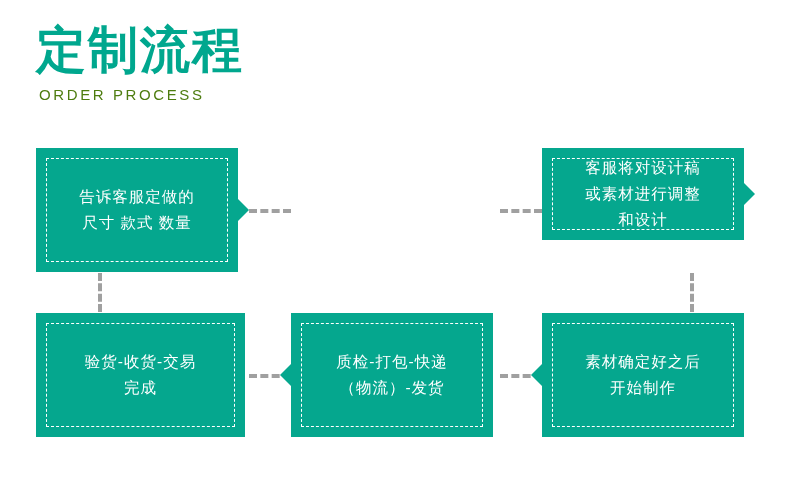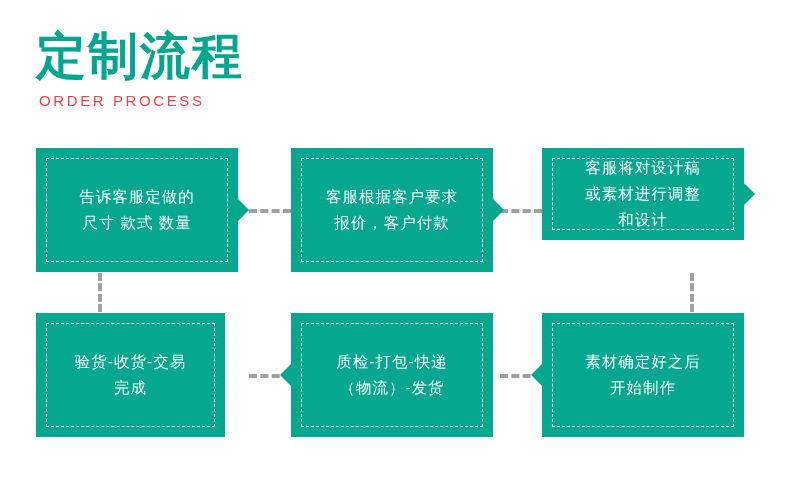--- a/index.html
+++ b/index.html
@@ -17,37 +17,37 @@
     position: relative;
     width: 790px;
     height: 479px;
     background: #ffffff;
   }
 
   
   .header {
     position: absolute;
     left: 36px;
-    top: 28px;
+    top: 22px;
     width: 400px;
   }
   .title {
     font-size: 50px;
     font-weight: bold;
     color: #00a78e;
     letter-spacing: 2px;
     line-height: 1.12;
     margin: 0;
     white-space: nowrap;
   }
   .subtitle {
     margin: 8px 0 0 3px;
     font-size: 15px;
     letter-spacing: 2.6px;
-    color: #ef4444;
+    color: #4d7c0f;
     font-weight: normal;
     white-space: nowrap;
   }
 
   
   .flow {
     position: absolute;
     left: 0;
     top: 0;
     width: 790px;
@@ -137,36 +137,30 @@
     <div class="conn-h" style="left:249px; top:374px; width:42px;"></div>
     <div class="conn-v" style="left:98px; top:273px; height:39px;"></div>
 
     <div class="node" style="left:36px; top:148px; width:202px; height:124px;padding-left:48px;">
       <div class="inner-dash"></div>
       <div class="node-text">告诉客服定做的
 尺寸 款式 数量</div>
       <div class="arrow-right"></div>
     </div>
 
-    <div class="node" style="left:291px; top:148px; width:202px; height:124px;">
-      <div class="inner-dash"></div>
-      <div class="node-text">客服根据客户要求
-报价，客户付款</div>
-      <div class="arrow-right"></div>
-    </div>
 
     <div class="node" style="left:542px; top:148px; width:202px; height:92px;">
       <div class="inner-dash"></div>
       <div class="node-text">客服将对设计稿
 或素材进行调整
 和设计</div>
       <div class="arrow-right"></div>
     </div>
 
-    <div class="node" style="left:36px; top:313px; width:189px; height:124px;padding-left:28px;">
+    <div class="node" style="left:36px; top:313px; width:209px; height:124px;padding-left:28px;">
       <div class="inner-dash"></div>
       <div class="node-text">验货-收货-交易
 完成</div>
     </div>
 
     <div class="node" style="left:542px; top:313px; width:202px; height:124px;">
       <div class="inner-dash"></div>
       <div class="node-text">素材确定好之后
 开始制作</div>
       <div class="arrow-left"></div>

